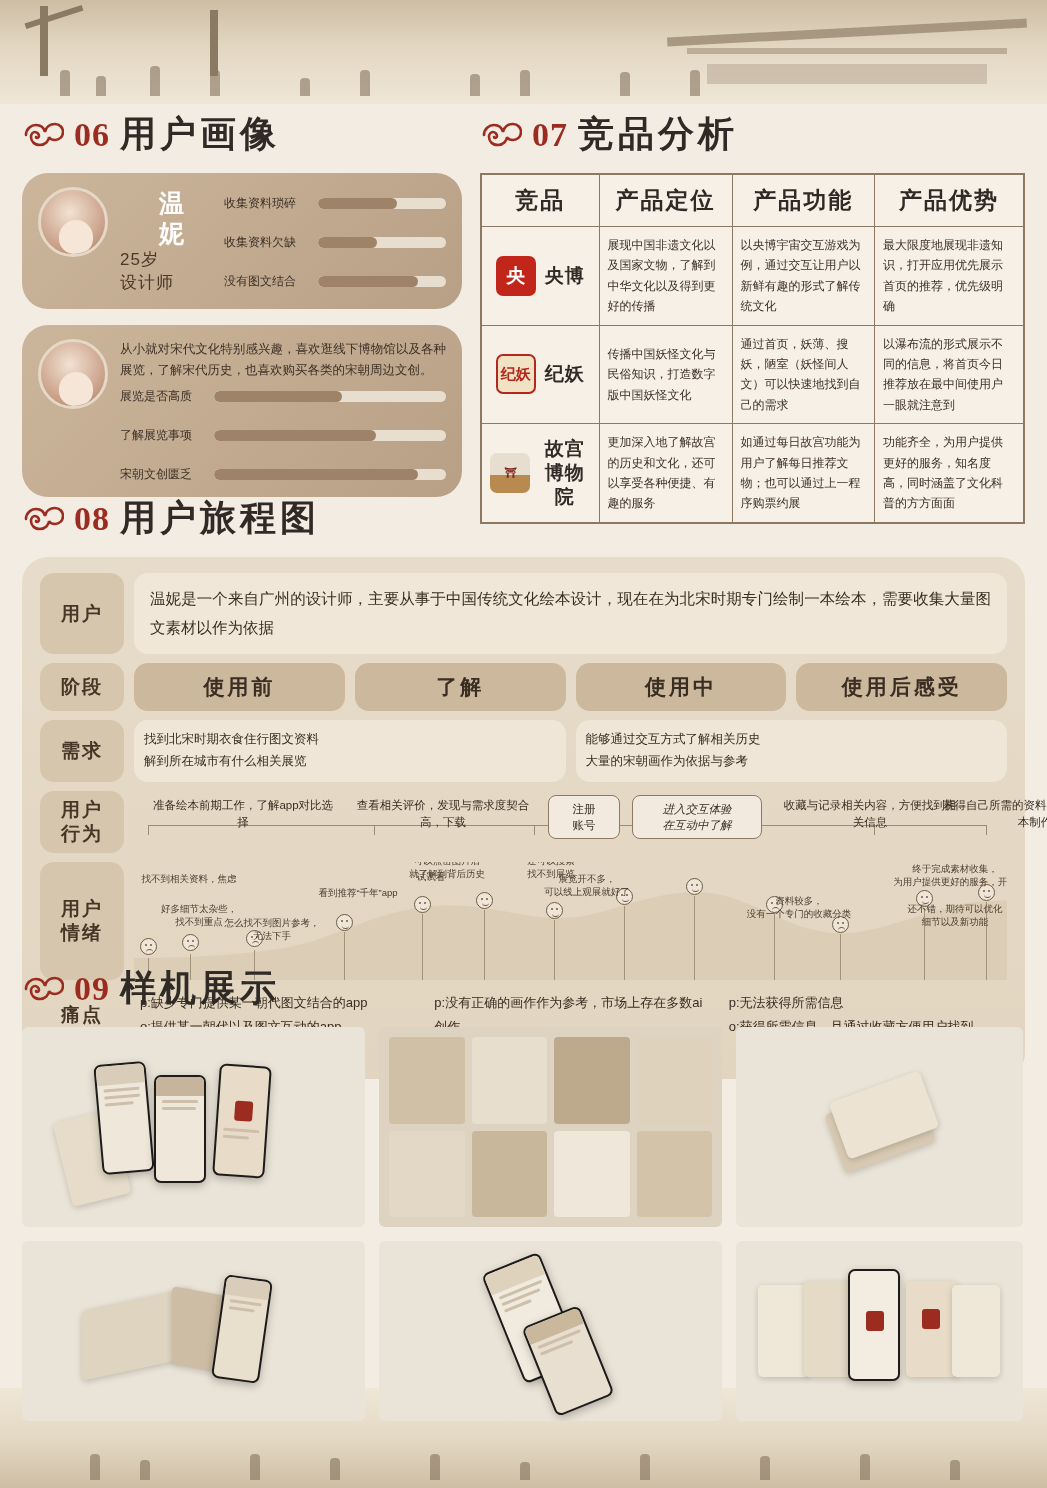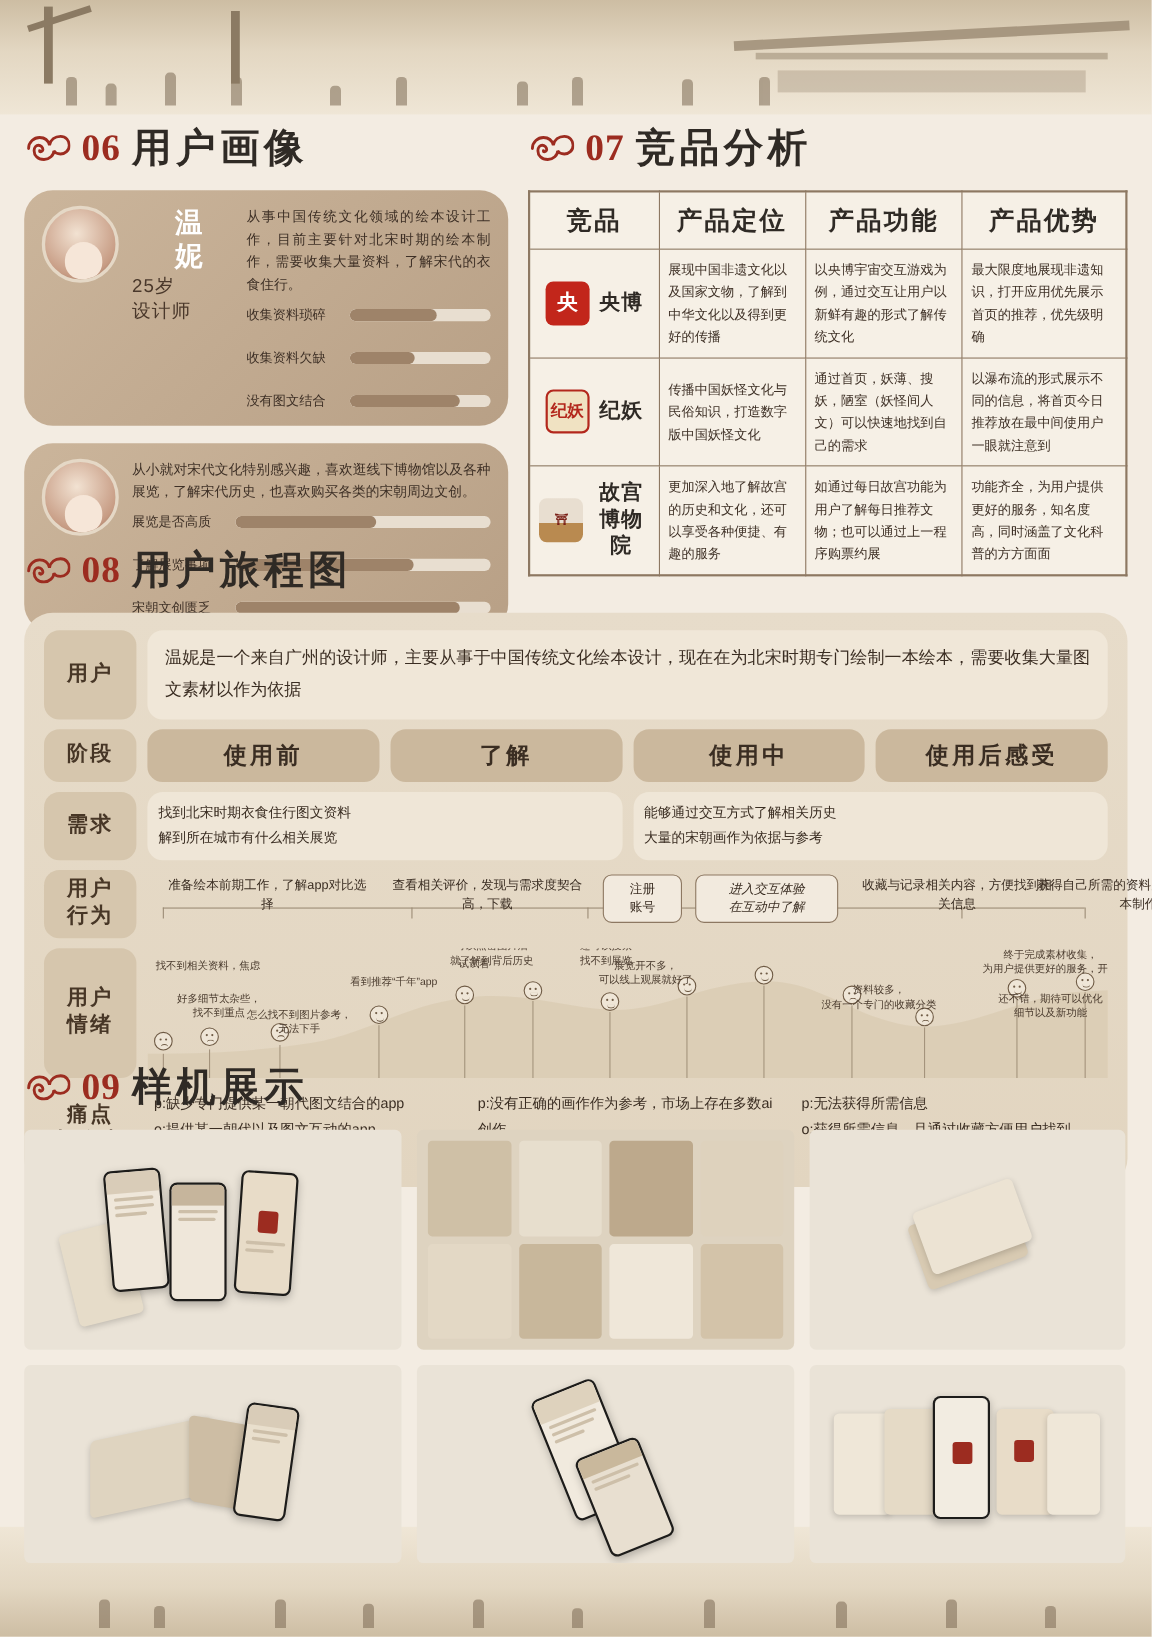--- a/index.html
+++ b/index.html
@@ -100,21 +100,21 @@
   #sec08 { position:absolute; left:22px; top:390px; width:1003px; }
   .jm {
     margin-top:14px; border-radius:26px; padding:16px 18px 14px 18px;
     background:linear-gradient(180deg,#e7dcca 0%,#e2d5c0 100%);
     position:relative;
   }
   .jm-row { display:flex; gap:10px; align-items:stretch; margin-bottom:9px; }
   .jm-label {
     width:84px; flex:0 0 auto; border-radius:14px; background:#d6c6ad;
     display:flex; align-items:center; justify-content:center; text-align:center;
-    font-family:Liberation Mono, monospace; font-size:19px; font-weight:bold;
+    font-family:Liberation Serif, serif; font-size:19px; font-weight:bold;
     color:#473626; letter-spacing:2px; line-height:1.25; padding:6px 2px;
   }
   .jm-content { flex:1; }
   .jm-intro {
     border-radius:14px; background:#f0e7d8; padding:12px 16px;
     font-size:15.5px; line-height:1.85; color:#3a2d22; text-align:justify;
   }
   .stage-cells { display:flex; gap:10px; }
   .stage-cells .cell {
     flex:1; border-radius:14px; background:#cbb89d; color:#3a2d22;
@@ -230,21 +230,20 @@
     <div class="persona-list">
 
       <div class="persona">
         <div class="avatar"></div>
         <div class="who">
           <div class="nm">温妮</div>
           <div class="meta">25岁</div>
           <div class="meta">设计师</div>
         </div>
         <div class="body">
-          <div class="desc">从事中国传统文化领域的绘本设计工作，目前主要针对北宋时期的绘本制作，需要收集大量资料，了解宋代的衣食住行。</div>
           <div class="bars">
             <div class="bar-row">
               <div class="lbl">收集资料琐碎</div>
               <div class="bar-track">
                   <div class="bar-fill" style="width:62%"></div>
                 </div>
             </div>
             <div class="bar-row">
               <div class="lbl">收集资料欠缺</div>
               <div class="bar-track">

